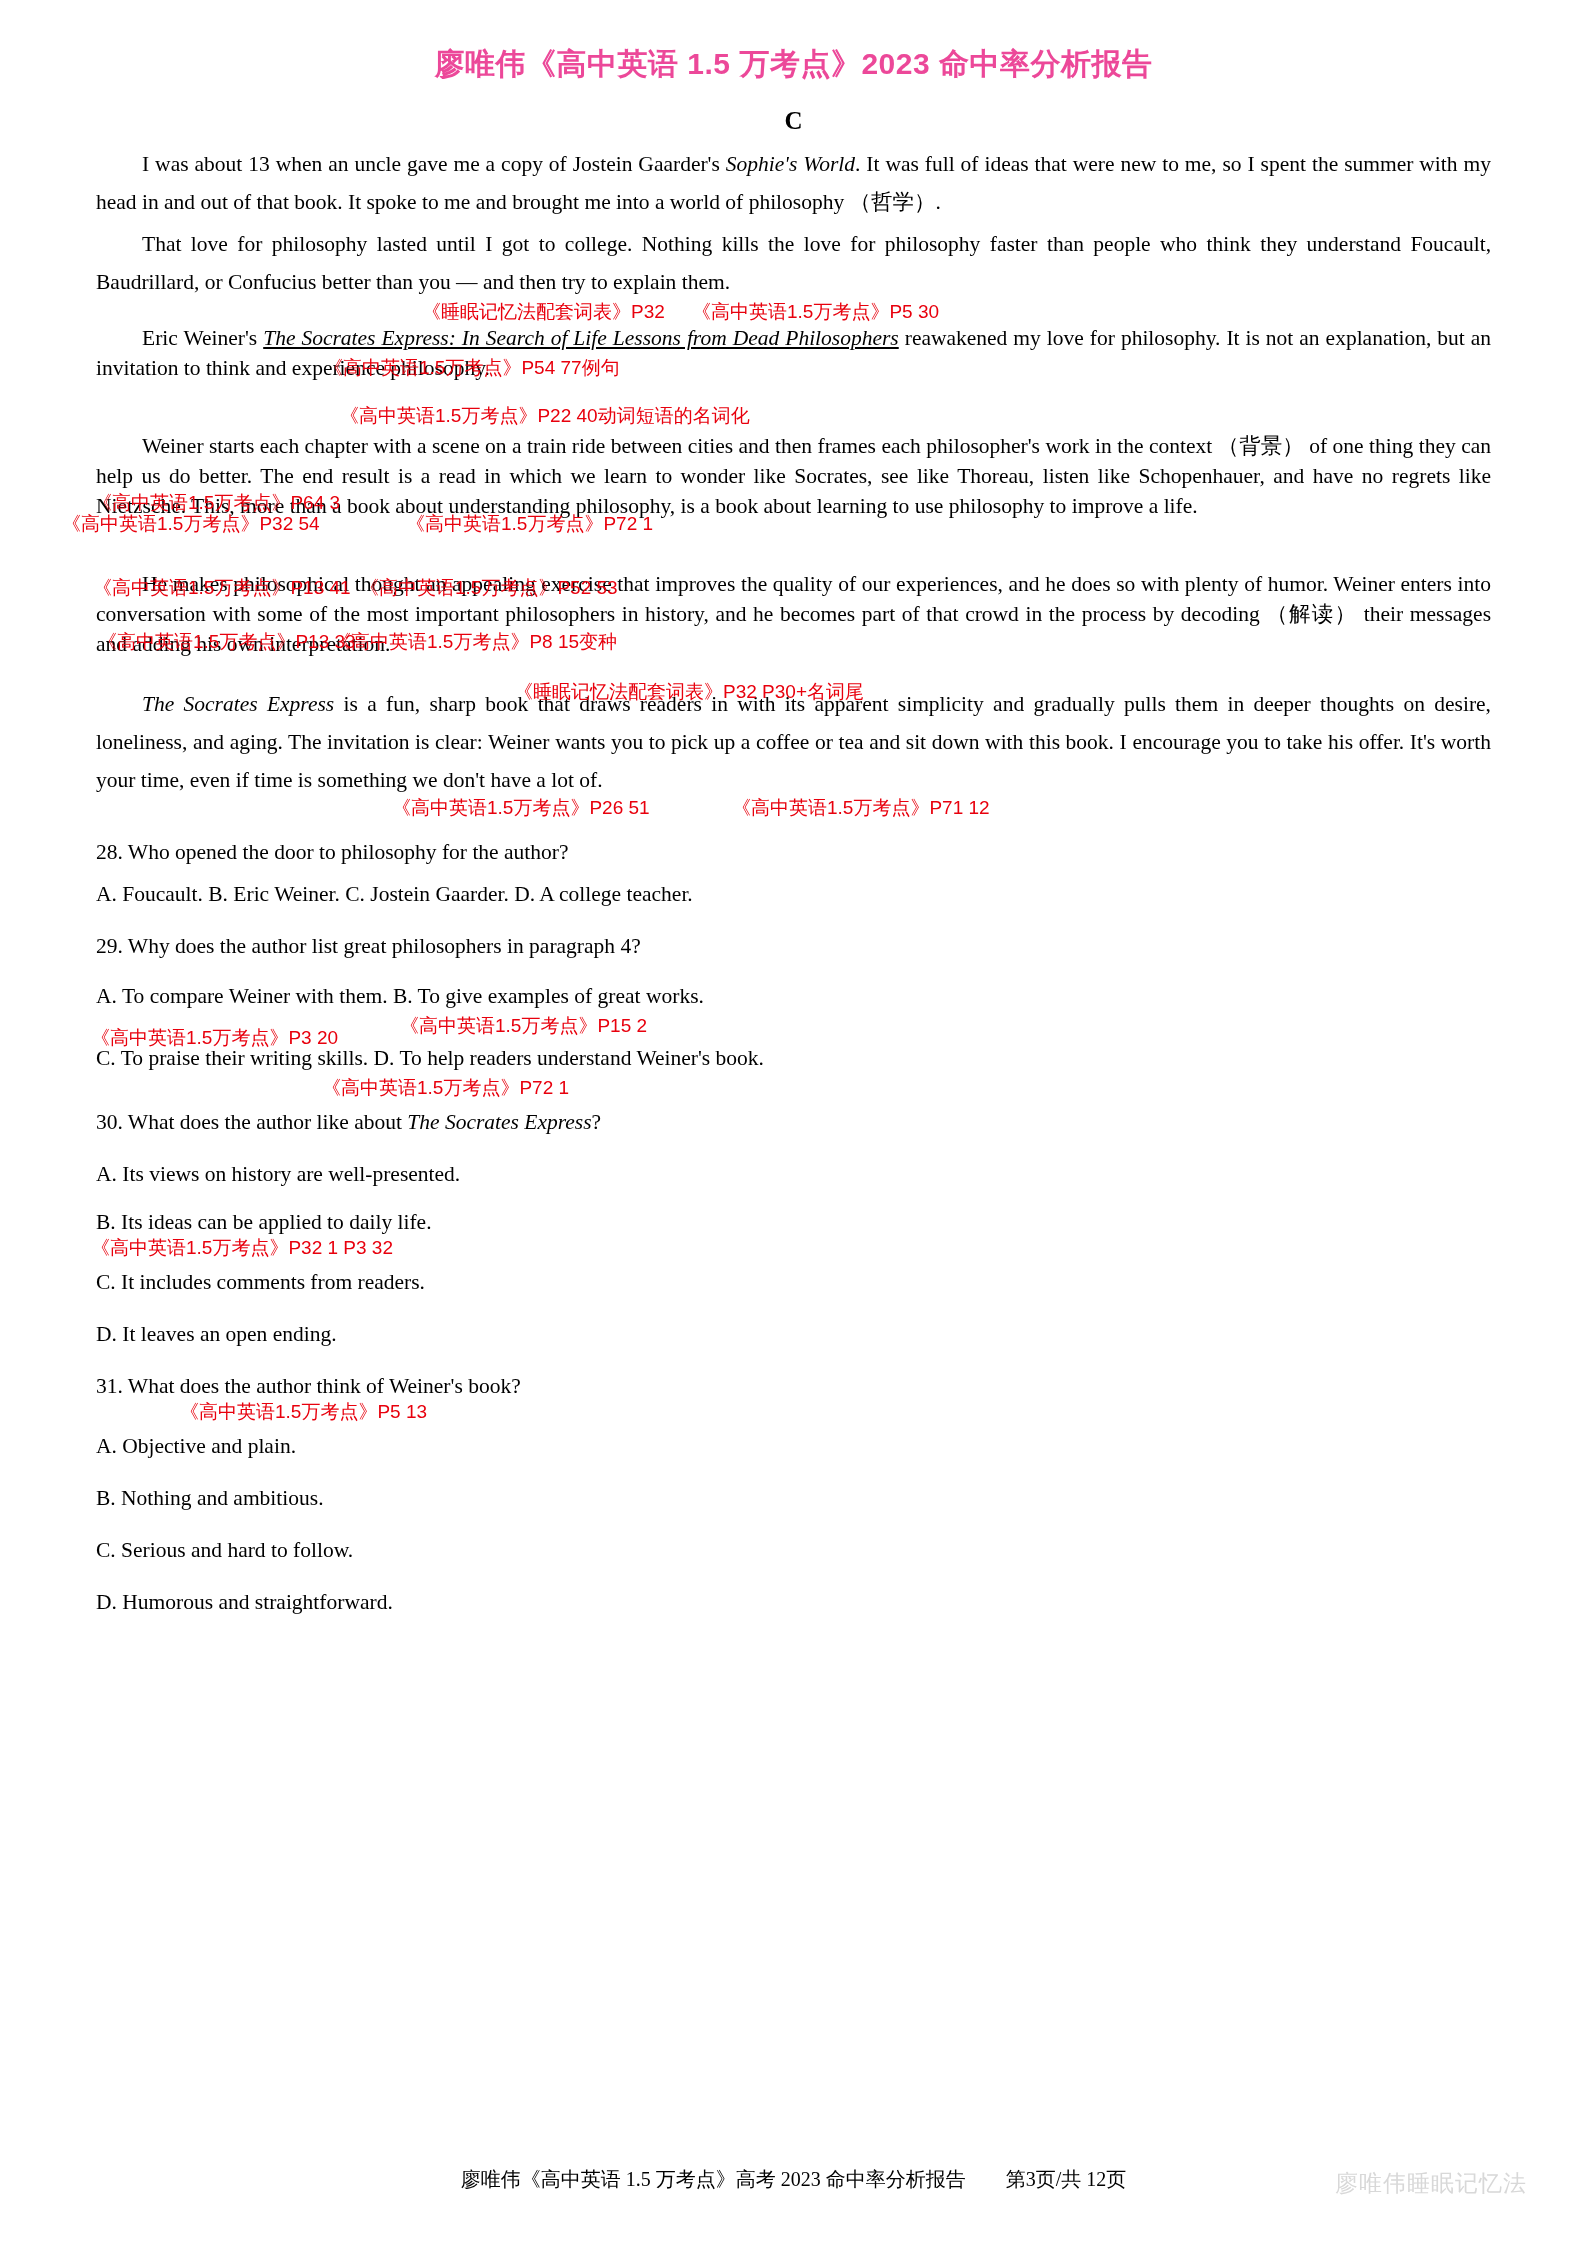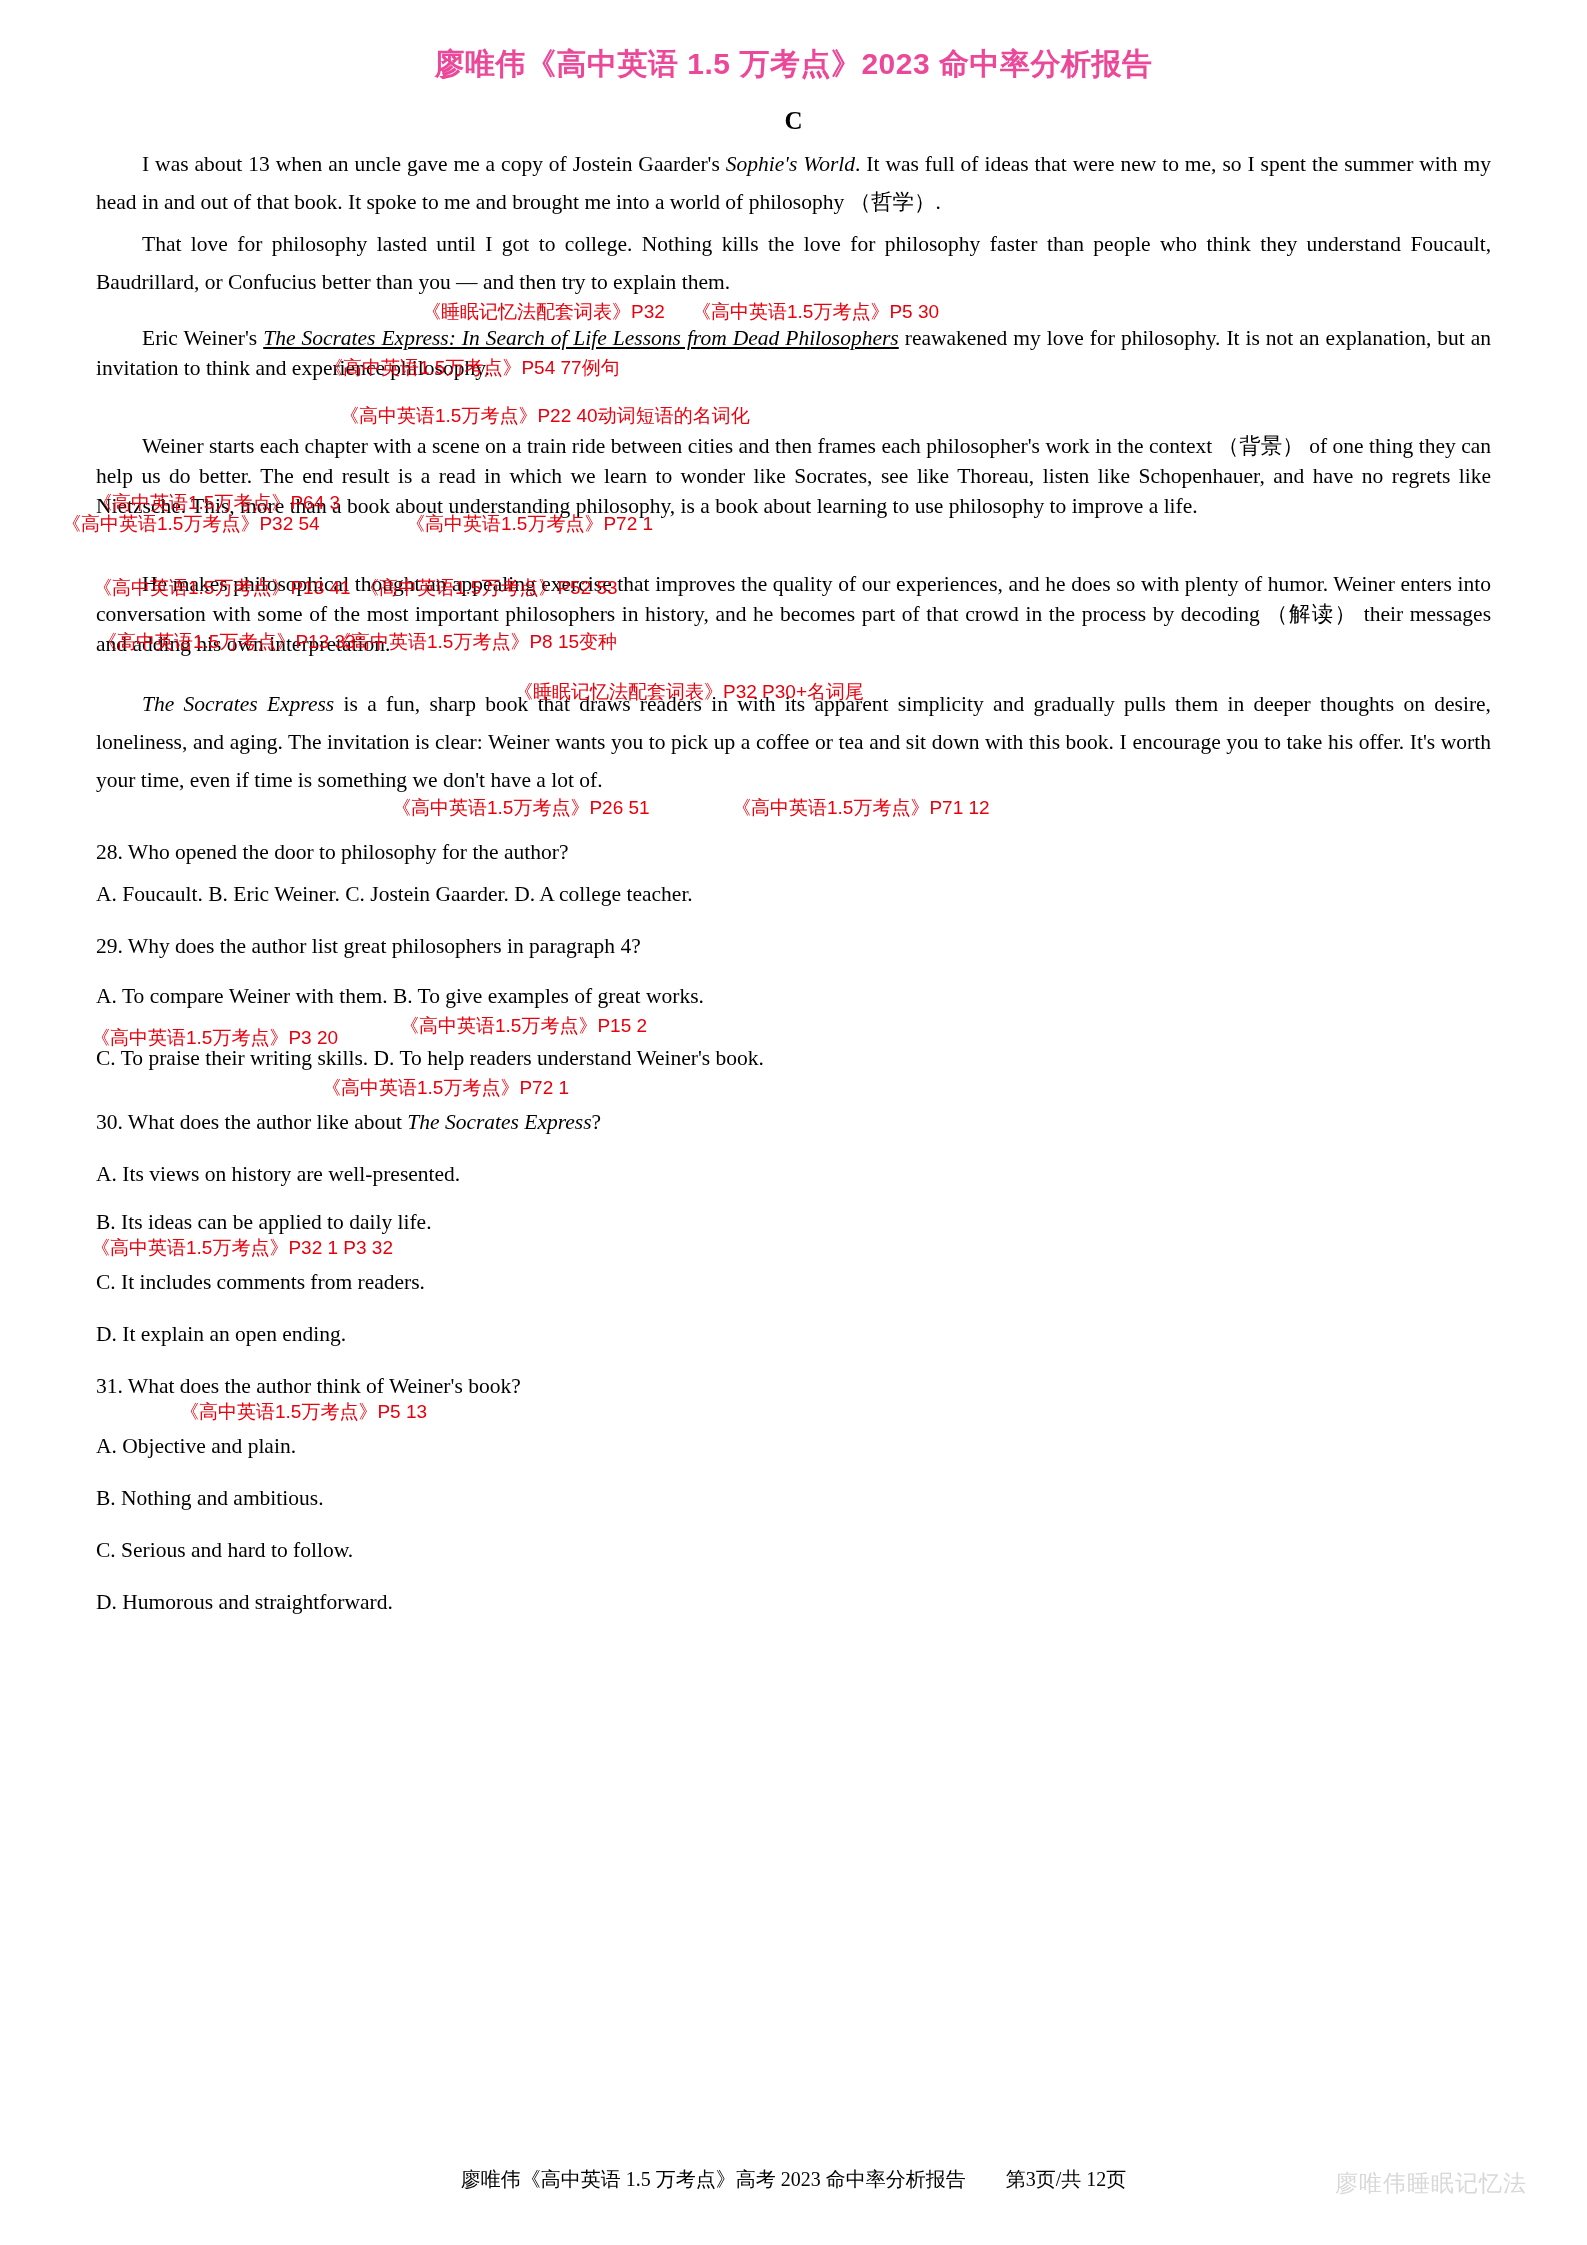--- a/index.html
+++ b/index.html
@@ -180,21 +180,21 @@
 
   <p class="q-line tight" style="margin-top:4px;">
     <span>30. What does the author like about </span><span class="it">The Socrates Express</span><span>?</span>
   </p>
   <p class="q-line" style="margin-top:14px;">A. Its views on history are well-presented.</p>
   <p class="q-line" style="margin-top:10px;">B. Its ideas can be applied to daily life.</p>
   <div class="anno-row" style="height:22px;margin-top:-4px;">
     <span class="anno-abs" style="left:-5px;top:0;">《高中英语1.5万考点》P32 1   P3 32</span>
   </div>
   <p class="q-line tight" style="margin-top:4px;">C. It includes comments from readers.</p>
-  <p class="q-line" style="margin-top:14px;">D. It explain an open ending.</p>
+  <p class="q-line" style="margin-top:14px;">D. It leaves an open ending.</p>
 
   <p class="q-line" style="margin-top:14px;">31. What does the author think of Weiner's book?</p>
   <div class="anno-row" style="height:22px;margin-top:-4px;">
     <span class="anno-abs" style="left:84px;top:0;">《高中英语1.5万考点》P5 13</span>
   </div>
   <p class="q-line tight" style="margin-top:4px;">A. Objective and plain.</p>
   <p class="q-line" style="margin-top:14px;">B. Nothing and ambitious.</p>
   <p class="q-line" style="margin-top:14px;">C. Serious and hard to follow.</p>
   <p class="q-line" style="margin-top:14px;">D. Humorous and straightforward.</p>
 

